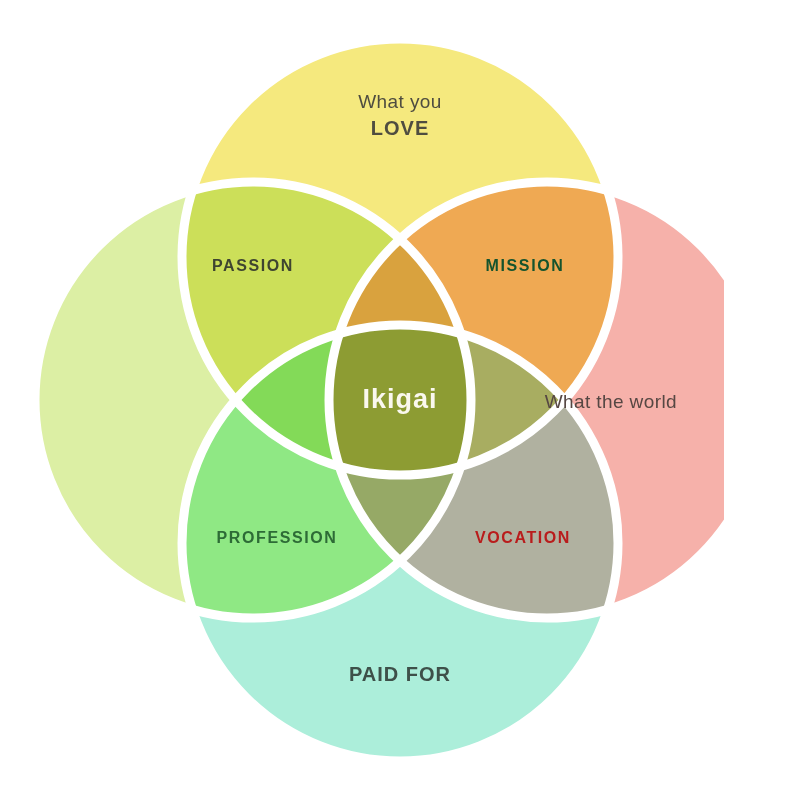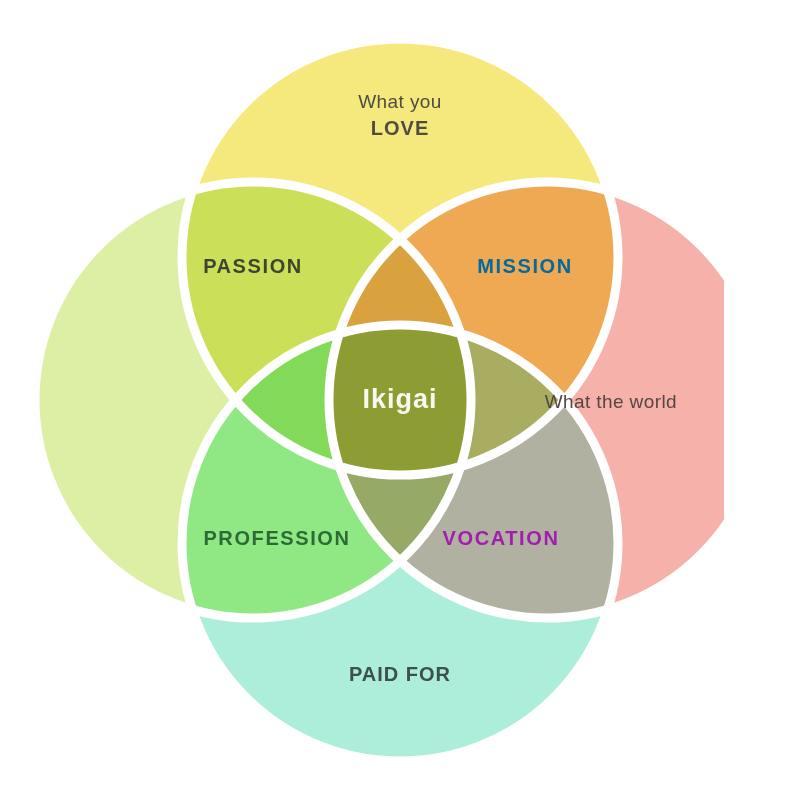--- a/index.html
+++ b/index.html
@@ -31,34 +31,34 @@
     line-height: 26px;
     letter-spacing: 0.4px;
   }
   .two-line .strong {
     font-weight: 700;
     font-size: 20px;
     letter-spacing: 1px;
   }
   .caps {
     font-weight: 700;
-    font-size: 20px;
+    font-size: 16px;
     letter-spacing: 1.6px;
   }
   .ctr { transform: translate(-50%, -50%); text-align: center; }
   .vctr { transform: translateY(-50%); text-align: right; }
 
   #lbl-love       { left: 400px; top: 115px; color: #4f4d40; }
   #lbl-goodat     { right: 627px; top: 402px; color: #49503b; }
   #lbl-needs      { right: 47px;  top: 402px; color: #564743; }
   #lbl-paidfor    { left: 400px; top: 674px; color: #3e5049; }
   #lbl-passion    { left: 253px; top: 266px; color: #3e4430; }
-  #lbl-mission    { left: 525px; top: 266px; color: #0369a1; }
+  #lbl-mission    { left: 525px; top: 266px; color: #14532d; }
   #lbl-profession { left: 277px; top: 538px; color: #2d6b36; }
-  #lbl-vocation   { left: 501px; top: 538px; color: #a21caf; }
+  #lbl-vocation   { left: 523px; top: 538px; color: #b91c1c; }
   #lbl-ikigai {
     left: 400px; top: 399px;
     font-size: 27px;
     font-weight: 600;
     letter-spacing: 1px;
     color: #faf8ee;
   }
 </style>
 </head>
 <body>

